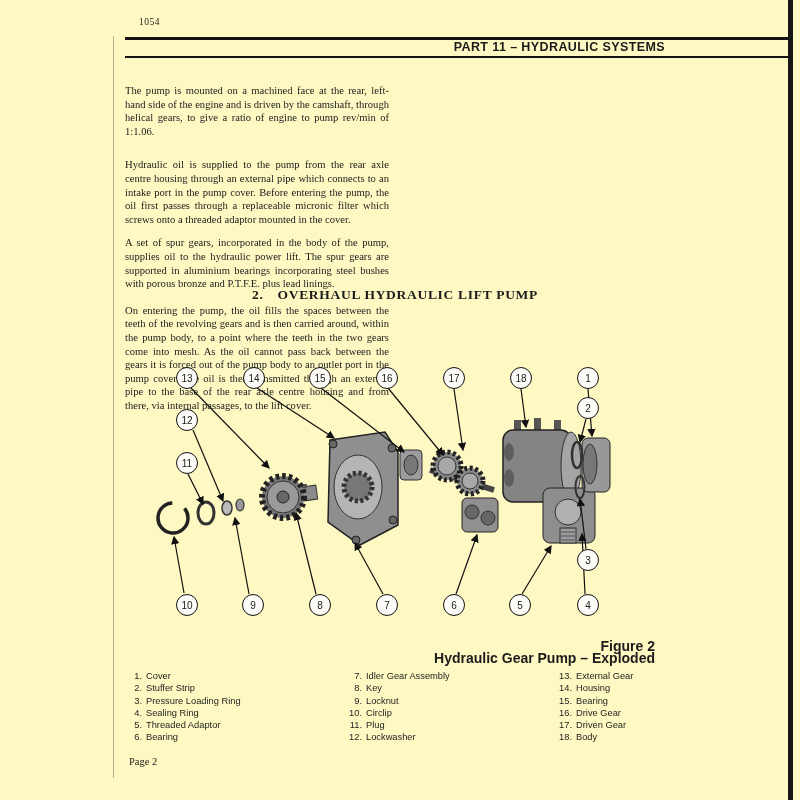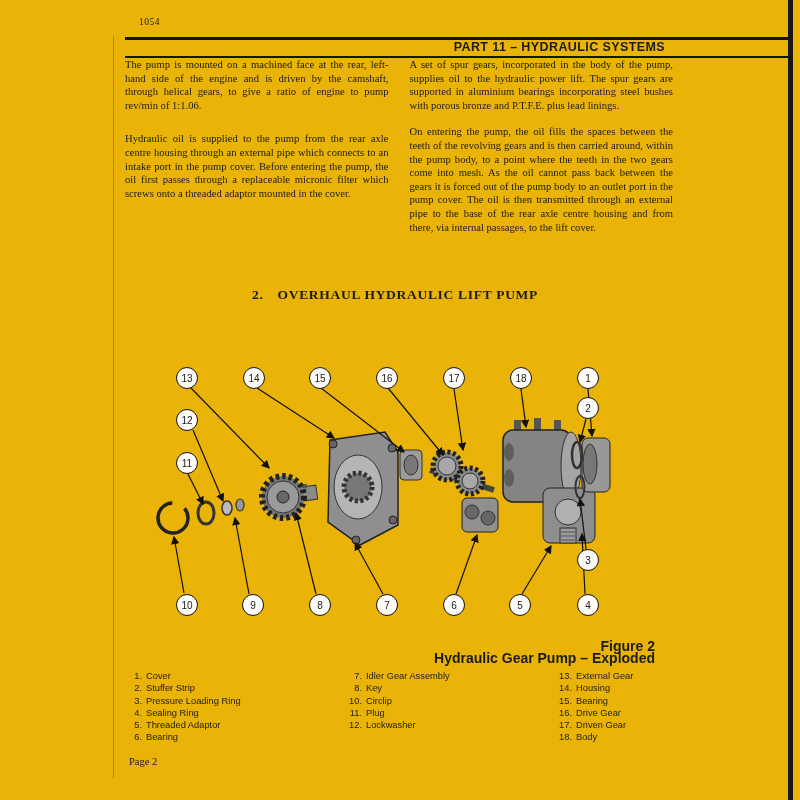--- a/index.html
+++ b/index.html
@@ -1,32 +1,32 @@
 <!DOCTYPE html>
 <html><head>
 <meta charset="utf-8">
 <style>
   html,body { margin:0; padding:0; }
   body { width:800px; height:800px; background:#e9e7e2; }
   .page {
     position:relative; width:800px; height:800px;
-    background:#eab308; color:#1b1b1b;
+    background:#fef9c3; color:#1b1b1b;
     font-family:"Liberation Serif", serif;
     overflow:hidden;
   }
   .stamp { position:absolute; left:139px; top:17px; font-size:9.5px; letter-spacing:.5px; }
   .hrule { position:absolute; left:125px; width:666px; background:#141414; }
   .rule-top { top:37px; height:2.6px; }
   .rule-bottom { top:56px; height:1.8px; }
   .header-title {
     position:absolute; left:125px; top:40px; width:540px; text-align:right;
     font-family:"Liberation Sans", sans-serif; font-weight:bold;
     font-size:12.5px; letter-spacing:.4px;
   }
-  .cols { position:absolute; left:125px; top:58px; width:548px; display:flex; gap:21px; }
+  .cols { position:absolute; left:125px; top:84px; width:548px; display:flex; gap:10px;flex-direction:column; }
   .col { width:264px; font-size:10.6px; line-height:13.6px; text-align:justify; }
   .para { margin:0; }
   .para-l2 { margin-top:20px; }
   .para-r2 { margin-top:13px; }
   .section-heading {
     position:absolute; left:125px; top:287px; width:540px; text-align:center;
     font-weight:bold; font-size:13.5px; letter-spacing:.7px;
   }
   .section-heading .sec-title { margin-left:14px;text-align:right; }
   .callout {
@@ -212,20 +212,21 @@
       <div><span class="pno">1.</span><span>Cover</span></div>
       <div><span class="pno">2.</span><span>Stuffer Strip</span></div>
       <div><span class="pno">3.</span><span>Pressure Loading Ring</span></div>
       <div><span class="pno">4.</span><span>Sealing Ring</span></div>
       <div><span class="pno">5.</span><span>Threaded Adaptor</span></div>
       <div><span class="pno">6.</span><span>Bearing</span></div>
     </div>
     <div class="pcol2">
       <div><span class="pno">7.</span><span>Idler Gear Assembly</span></div>
       <div><span class="pno">8.</span><span>Key</span></div>
+      <div><span class="pno">9.</span><span>Locknut</span></div>
       <div><span class="pno">10.</span><span>Circlip</span></div>
       <div><span class="pno">11.</span><span>Plug</span></div>
       <div><span class="pno">12.</span><span>Lockwasher</span></div>
     </div>
     <div class="pcol3">
       <div><span class="pno">13.</span><span>External Gear</span></div>
       <div><span class="pno">14.</span><span>Housing</span></div>
       <div><span class="pno">15.</span><span>Bearing</span></div>
       <div><span class="pno">16.</span><span>Drive Gear</span></div>
       <div><span class="pno">17.</span><span>Driven Gear</span></div>

